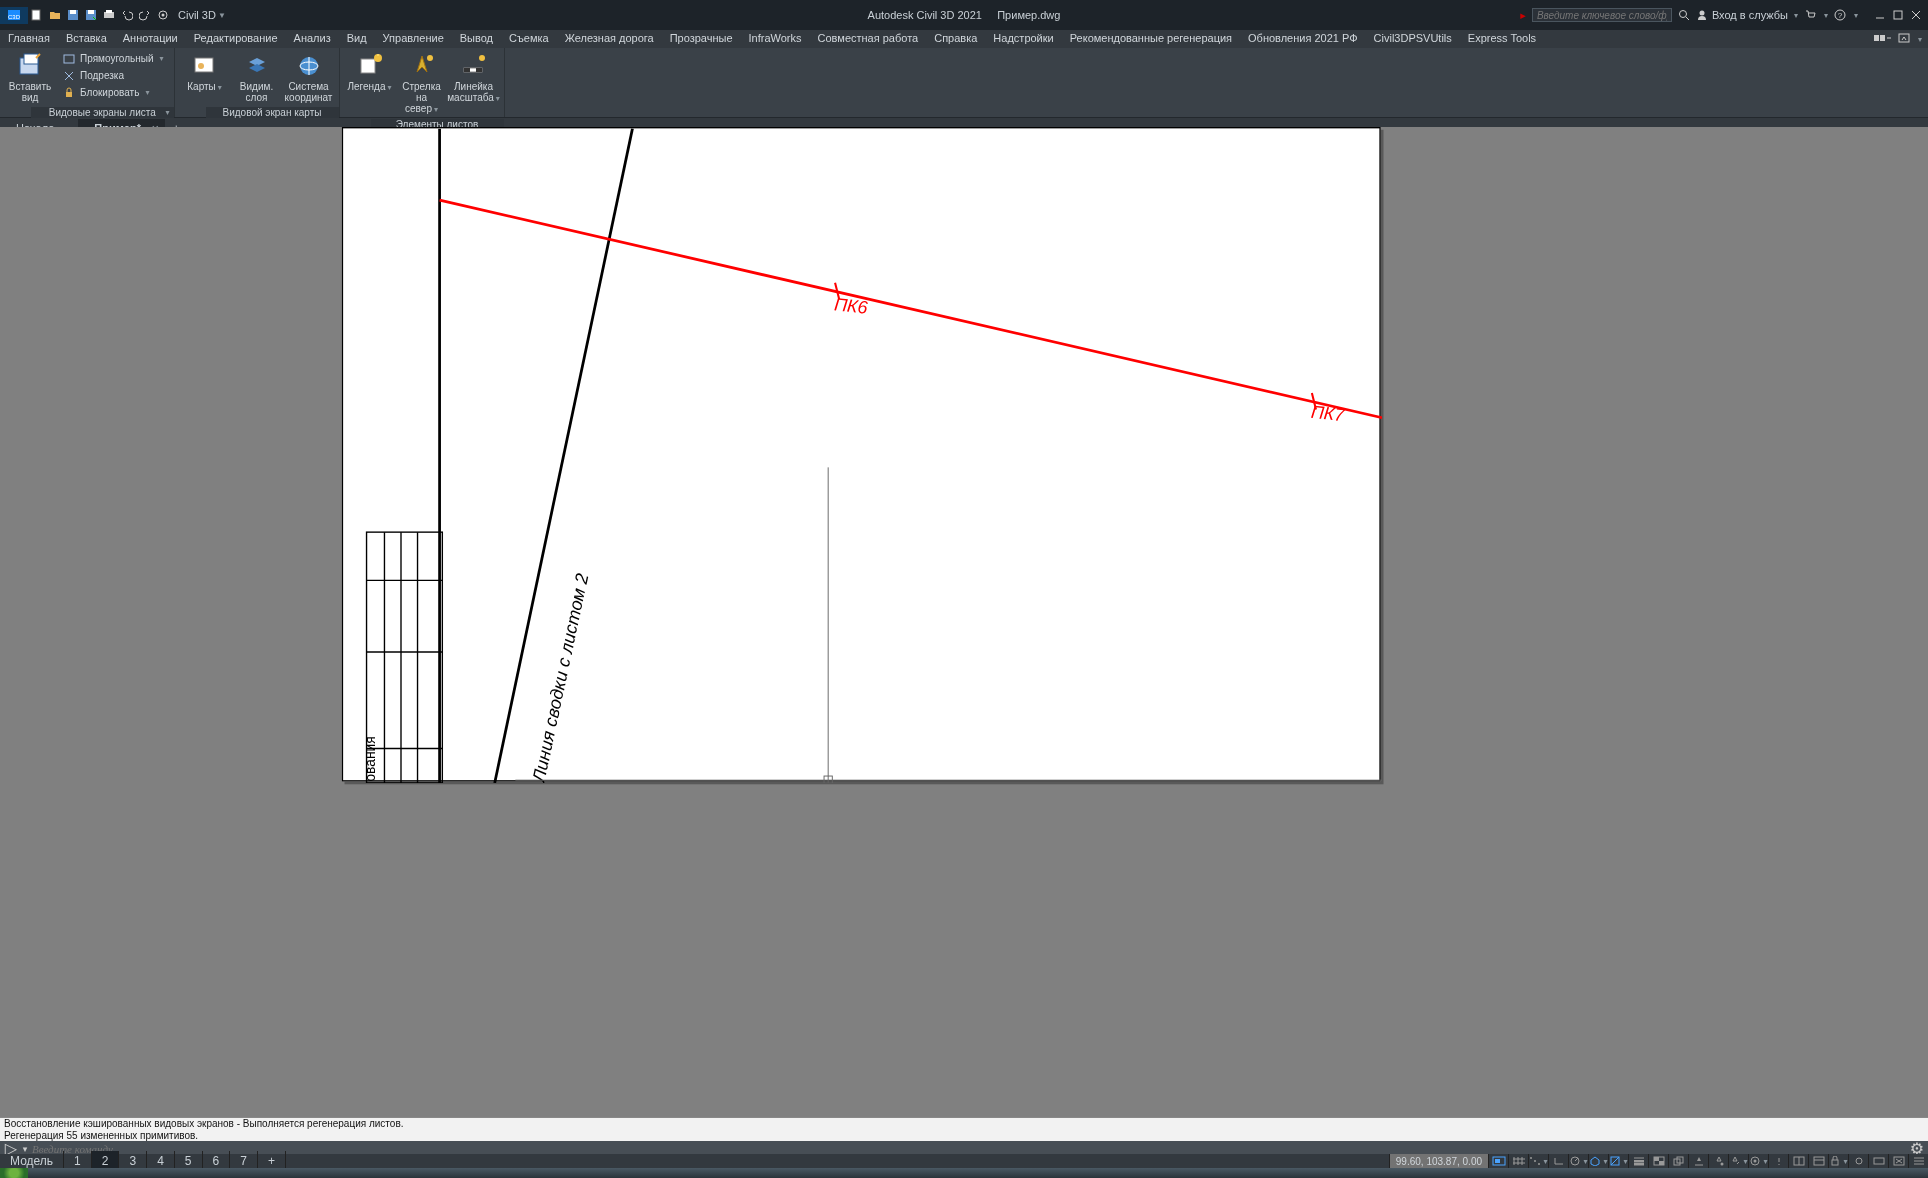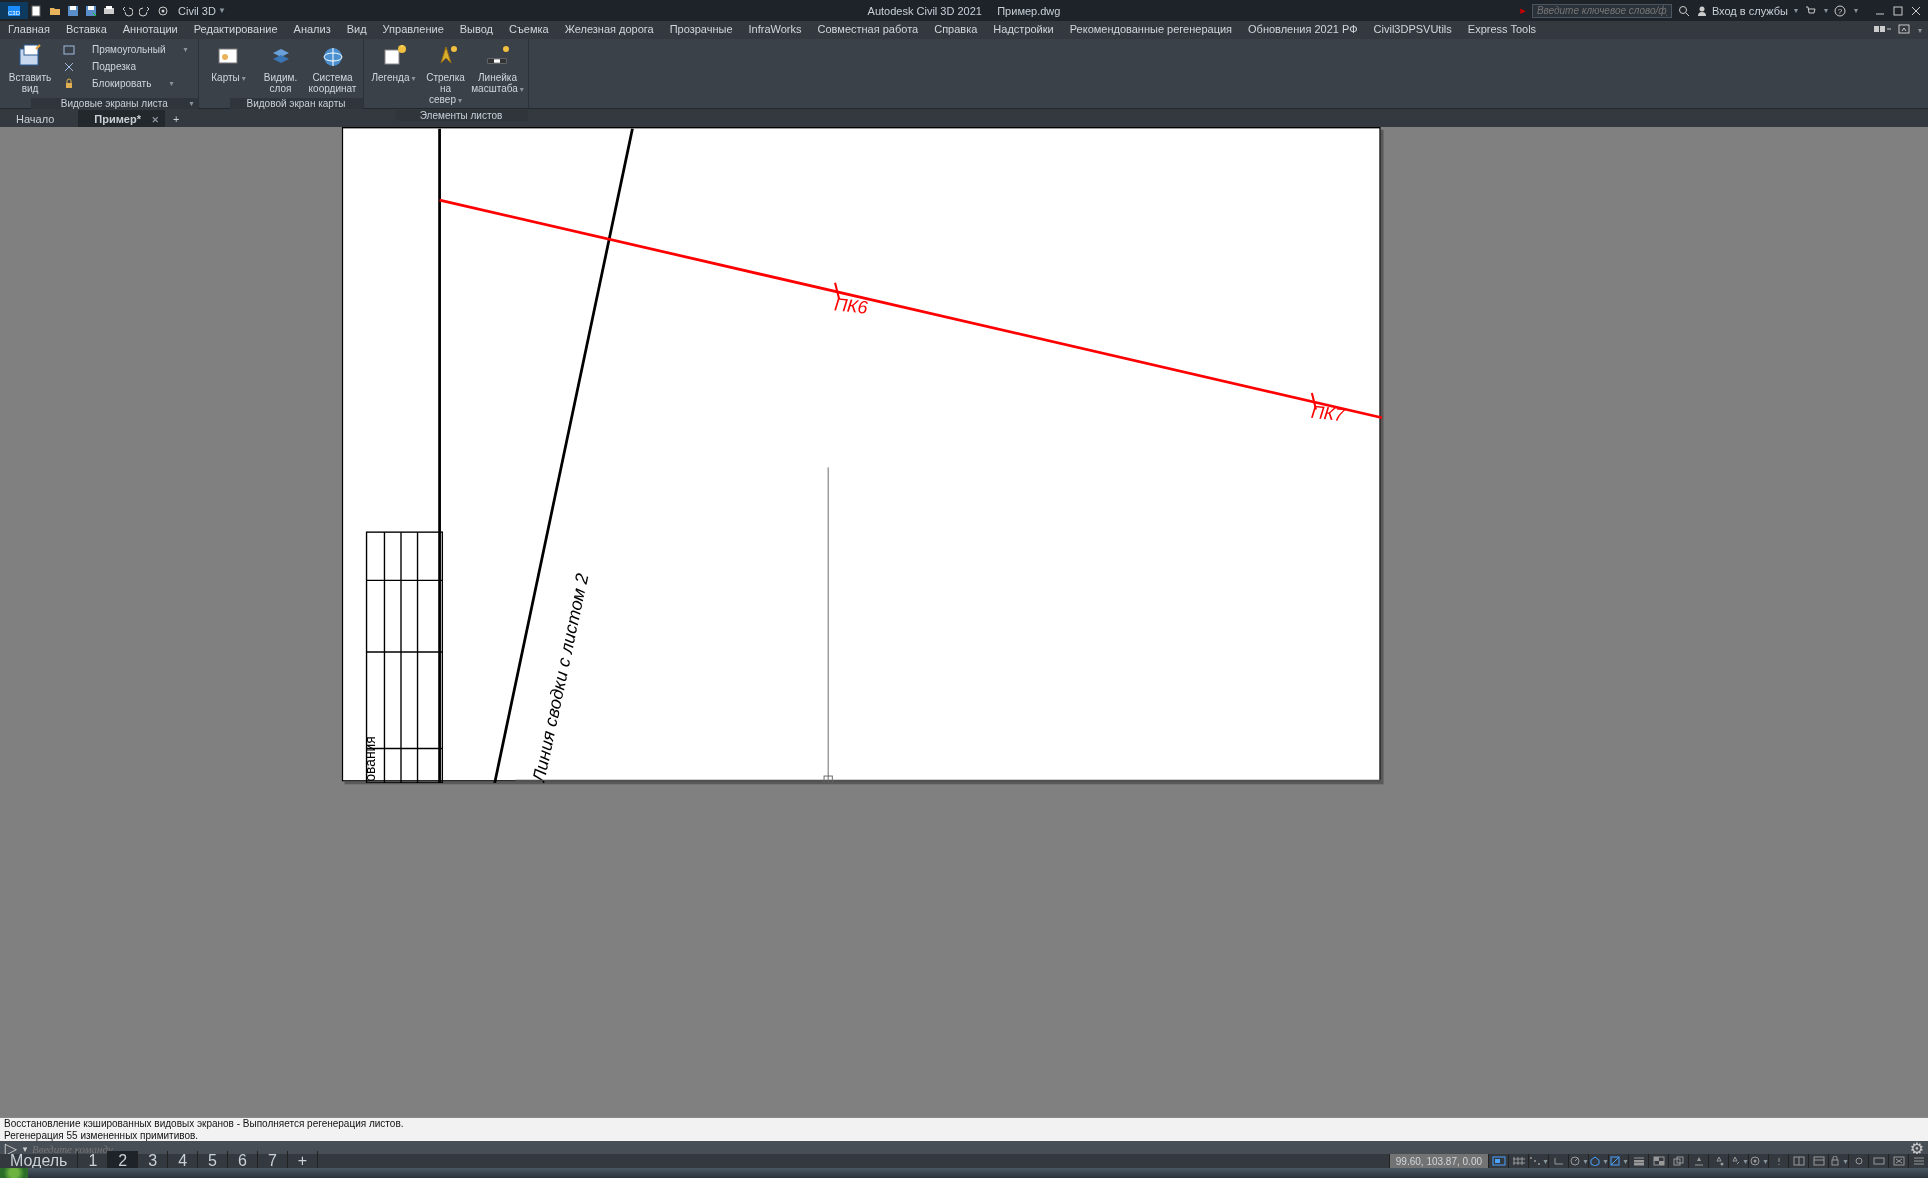--- a/index.html
+++ b/index.html
@@ -1,20 +1,20 @@
 <!DOCTYPE html>
 <html><head>
 <meta charset="utf-8">
 <style>
 * { box-sizing: border-box; margin: 0; padding: 0; font-family: "Segoe UI", Arial, sans-serif; }
 html, body { width: 100%; height: 100%; overflow: hidden; background: #33393f; }
 
 
 .titlebar {
-  height: 21px; background: #1d2329; display: flex; align-items: center;
+  height: 30px; background: #1d2329; display: flex; align-items: center;
   color: #c9d0d6; font-size: 11px; position: relative;
 }
 .titlebar .app-btn { width: 28px; height: 17px; background: #0f3a5f; display: flex; align-items: center; justify-content: center; }
 .qat { display: flex; gap: 0; }
 .qat .qi { width: 18px; height: 17px; display: flex; align-items: center; justify-content: center; cursor: pointer; }
 .titlebar svg { display: block; }
 .ws-label { margin-left: 6px; color:#c9d0d6; }
 .doc-title { position: absolute; left: 50%; transform: translateX(-50%); white-space: nowrap; }
 .tb-right { margin-left: auto; display: flex; align-items: center; gap: 6px; padding-right: 4px; }
 .tb-right .txtbox { background:#2b3138; border:1px solid #4a555e; width:140px; height:14px; font-size:10px; font-style:italic; color:#6e7a84; padding:0 4px; }
@@ -30,21 +30,21 @@
 
 .ribbon { background:#3a4148; display:flex; height:70px; border-bottom:1px solid #23282d;}
 .panel { display:flex; flex-direction:column; border-right:1px solid #2c3237; }
 .panel-body { flex:1; display:flex; align-items:flex-start; padding:2px 6px; gap:4px;}
 .panel-title { background:#2f353b; color:#c9d0d6; font-size:10px; height:16px; display:flex; align-items:center; justify-content:center; padding:0 8px; position:relative;margin-left:31px;}
 .panel-title .exp { position:absolute; right:4px; font-size:8px; color:#8a949c;}
 .bigbtn { display:flex; flex-direction:column; align-items:center; width:48px; padding:2px 2px; cursor:pointer;}
 .bigbtn .ic { width:28px; height:28px; display:flex; align-items:center; justify-content:center;}
 .bigbtn .lbl { font-size:10px; color:#d0d6db; line-height:11px; text-align:center; margin-top:1px;}
 .stackbtns { display:flex; flex-direction:column; gap:0; }
-.sbtn { display:flex; align-items:center; gap:16px; font-size:10px; color:#d0d6db; height:17px; padding:0 4px; cursor:pointer; }
+.sbtn { display:flex; align-items:center; gap:4px; font-size:10px; color:#d0d6db; height:17px; padding:0 4px; cursor:pointer; }
 .sbtn .sic { width:14px; height:14px; display:flex; align-items:center; justify-content:center;}
 .dd { font-size:8px; color:#8a949c; margin-left:2px;}
 
 
 .doctabs { background:#33393f; display:flex; height:22px; align-items:center; border-bottom:2px solid #1d2329;}
 .doctab { padding:3px 24px 3px 16px; font-size:11px; color:#c9d0d6; position:relative; background:#33393f;}
 .doctab.active { background:#23282d;font-weight:bold;}
 .doctab .close { position:absolute; right:6px; top:5px; font-size:9px; color:#8a949c;}
 .doctab.add { padding:3px 8px;}
 
@@ -54,21 +54,21 @@
 
 
 .cmdlog { position:absolute; bottom:37px; left:0; right:0; height:24px; background:#f2f2f2; color:#111; font:10px/12px Consolas, monospace; padding:0 4px; border-top:1px solid #888; white-space:pre;}
 .cmdlog .closex{ position:absolute; left:2px; bottom:-13px; color:#aaa; font-size:10px;}
 .cmdline { position:absolute; bottom:22px; left:0; right:0; height:15px; background:#474e55; display:flex; align-items:center; padding:0 4px;}
 .cmdline input { flex:1; background:transparent; border:none; color:#7b858d; font:italic 11px "Segoe UI"; outline:none;}
 .cmdline .ic { width:14px; display:flex; justify-content:center;}
 
 
 .layoutbar { position:absolute; bottom:10px; left:0; right:0; height:14px; background:#33393f; display:flex; align-items:center;}
-.ltab { font-size:16px; color:#c9d0d6; padding:8px 10px; height:20px; display:flex; align-items:center; border-right:1px solid #222;}
+.ltab { font-size:12px; color:#c9d0d6; padding:8px 10px; height:20px; display:flex; align-items:center; border-right:1px solid #222;}
 .ltab.active { background:#1d2329;}
 .status-right { margin-left:auto; display:flex; align-items:center; gap:0;}
 .coord { font-size:10px; color:#d0d6db; padding:0 6px; background:#737373; height:14px; display:flex; align-items:center; border-left:1px solid #222;}
 .stbtn { width:20px; height:14px; display:flex; align-items:center; justify-content:center; border-left:1px solid #222; cursor:pointer;}
 .stbtn.on { color:#4aa3ff;}
 .stbtn svg{display:block;}
 
 .taskbar { position:absolute; bottom:0; left:0; right:0; height:10px; background:linear-gradient(#4a5964,#2a333a);}
 .taskbar .start{position:absolute;left:0;bottom:0;width:28px;height:10px;background:radial-gradient(circle, #6db33f 30%, #2a6e2a 70%);}
 </style>

